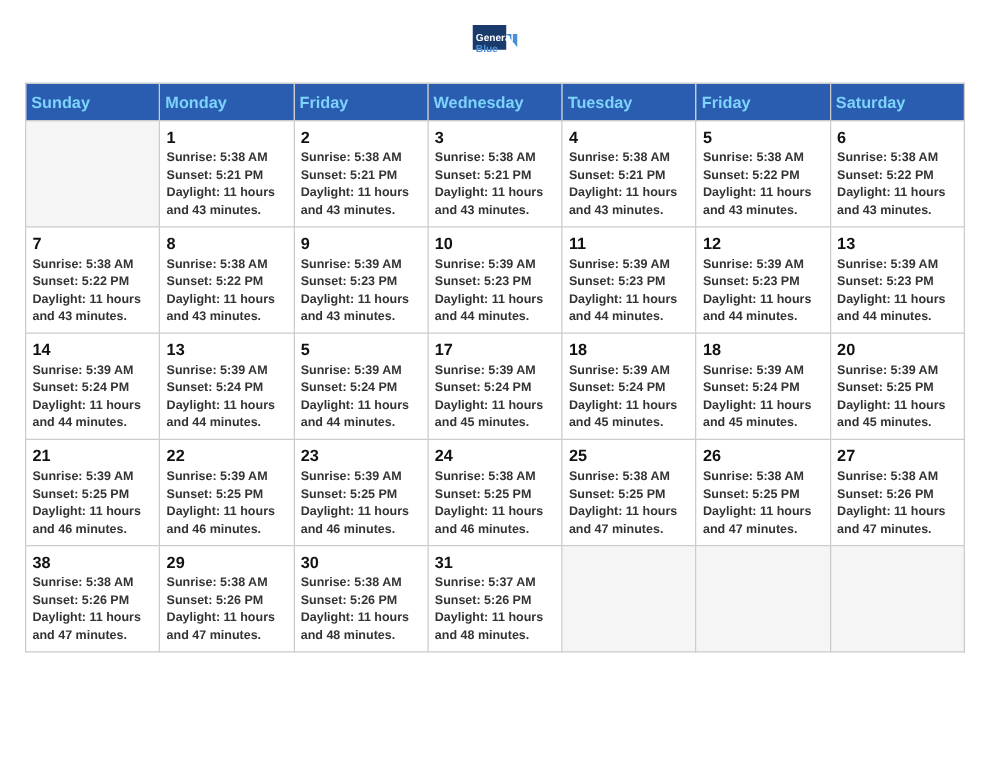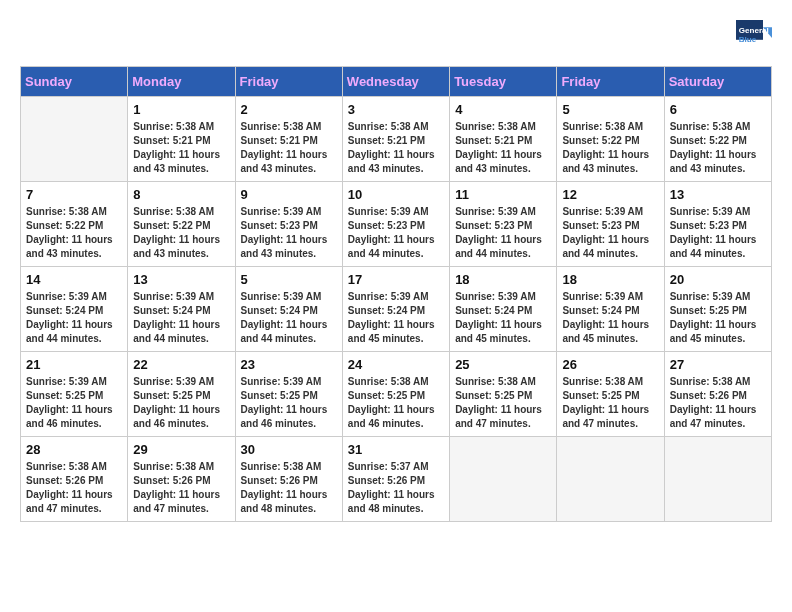--- a/index.html
+++ b/index.html
@@ -5,21 +5,21 @@
     * { box-sizing: border-box; margin: 0; padding: 0; }
     body {
       font-family: Arial, sans-serif;
       background: #fff;
       width: 792px;
       min-height: 612px;
       padding: 20px;
     }
     .header {
       display: flex;
-      justify-content: flex-end;
+      justify-content: center;
       align-items: flex-start;
       margin-bottom: 10px;
     }
     .logo {
       display: flex;
       align-items: center;
       gap: 6px;
     }
     .logo-icon {
       width: 36px;
@@ -39,21 +39,21 @@
       color: #444;
       font-style: italic;
     }
     table {
       width: 100%;
       border-collapse: collapse;
       table-layout: fixed;
     }
     th {
       background-color: #2a5db0;
-      color: #f0abfc;
+      color: #7dd3fc;
       font-size: 13px;
       font-weight: bold;
       padding: 7px 4px;
       text-align: left;
       border: 1px solid #ccc;
     }
     td {
       border: 1px solid #ccc;
       vertical-align: top;
       padding: 5px 5px 5px 5px;
@@ -223,21 +223,21 @@
           <span class="day-num">26</span>
           <div class="cell-text">Sunrise: 5:38 AM<br>Sunset: 5:25 PM<br>Daylight: 11 hours and 47 minutes.</div>
         </td>
         <td>
           <span class="day-num">27</span>
           <div class="cell-text">Sunrise: 5:38 AM<br>Sunset: 5:26 PM<br>Daylight: 11 hours and 47 minutes.</div>
         </td>
       </tr>
       <tr>
         <td>
-          <span class="day-num">28</span>
+          <span class="day-num">38</span>
           <div class="cell-text">Sunrise: 5:38 AM<br>Sunset: 5:26 PM<br>Daylight: 11 hours and 47 minutes.</div>
         </td>
         <td>
           <span class="day-num">29</span>
           <div class="cell-text">Sunrise: 5:38 AM<br>Sunset: 5:26 PM<br>Daylight: 11 hours and 47 minutes.</div>
         </td>
         <td>
           <span class="day-num">30</span>
           <div class="cell-text">Sunrise: 5:38 AM<br>Sunset: 5:26 PM<br>Daylight: 11 hours and 48 minutes.</div>
         </td>

